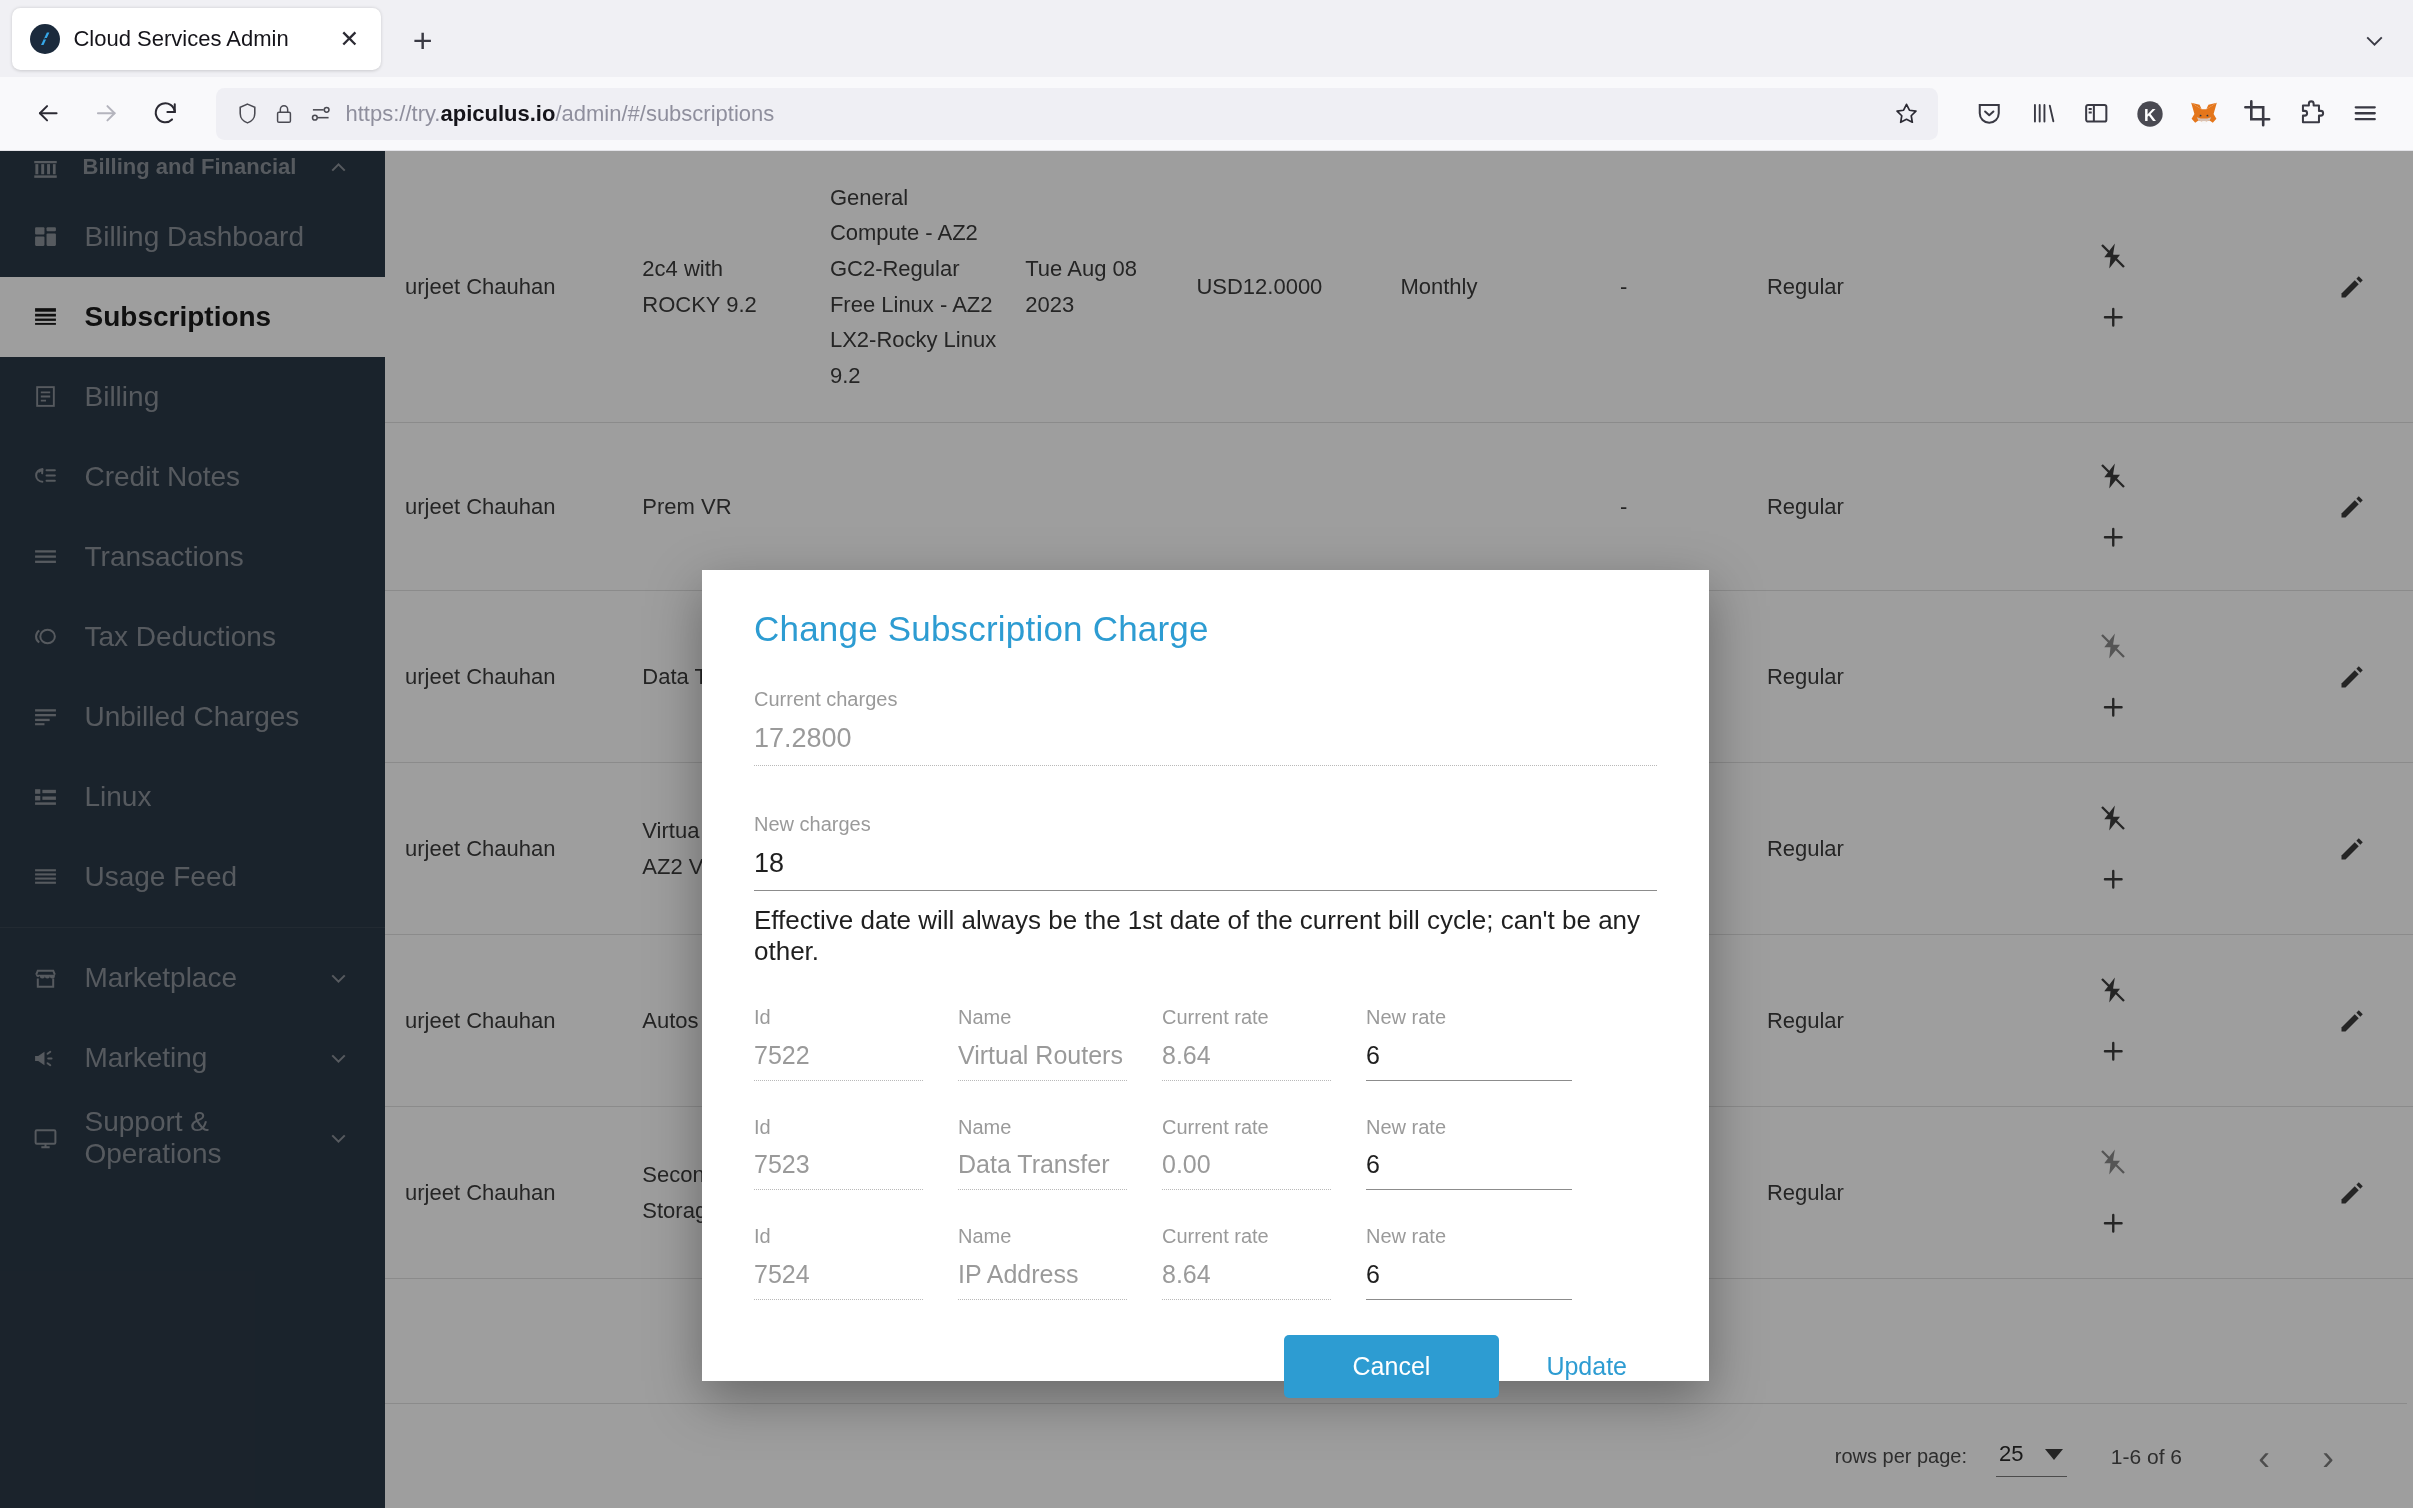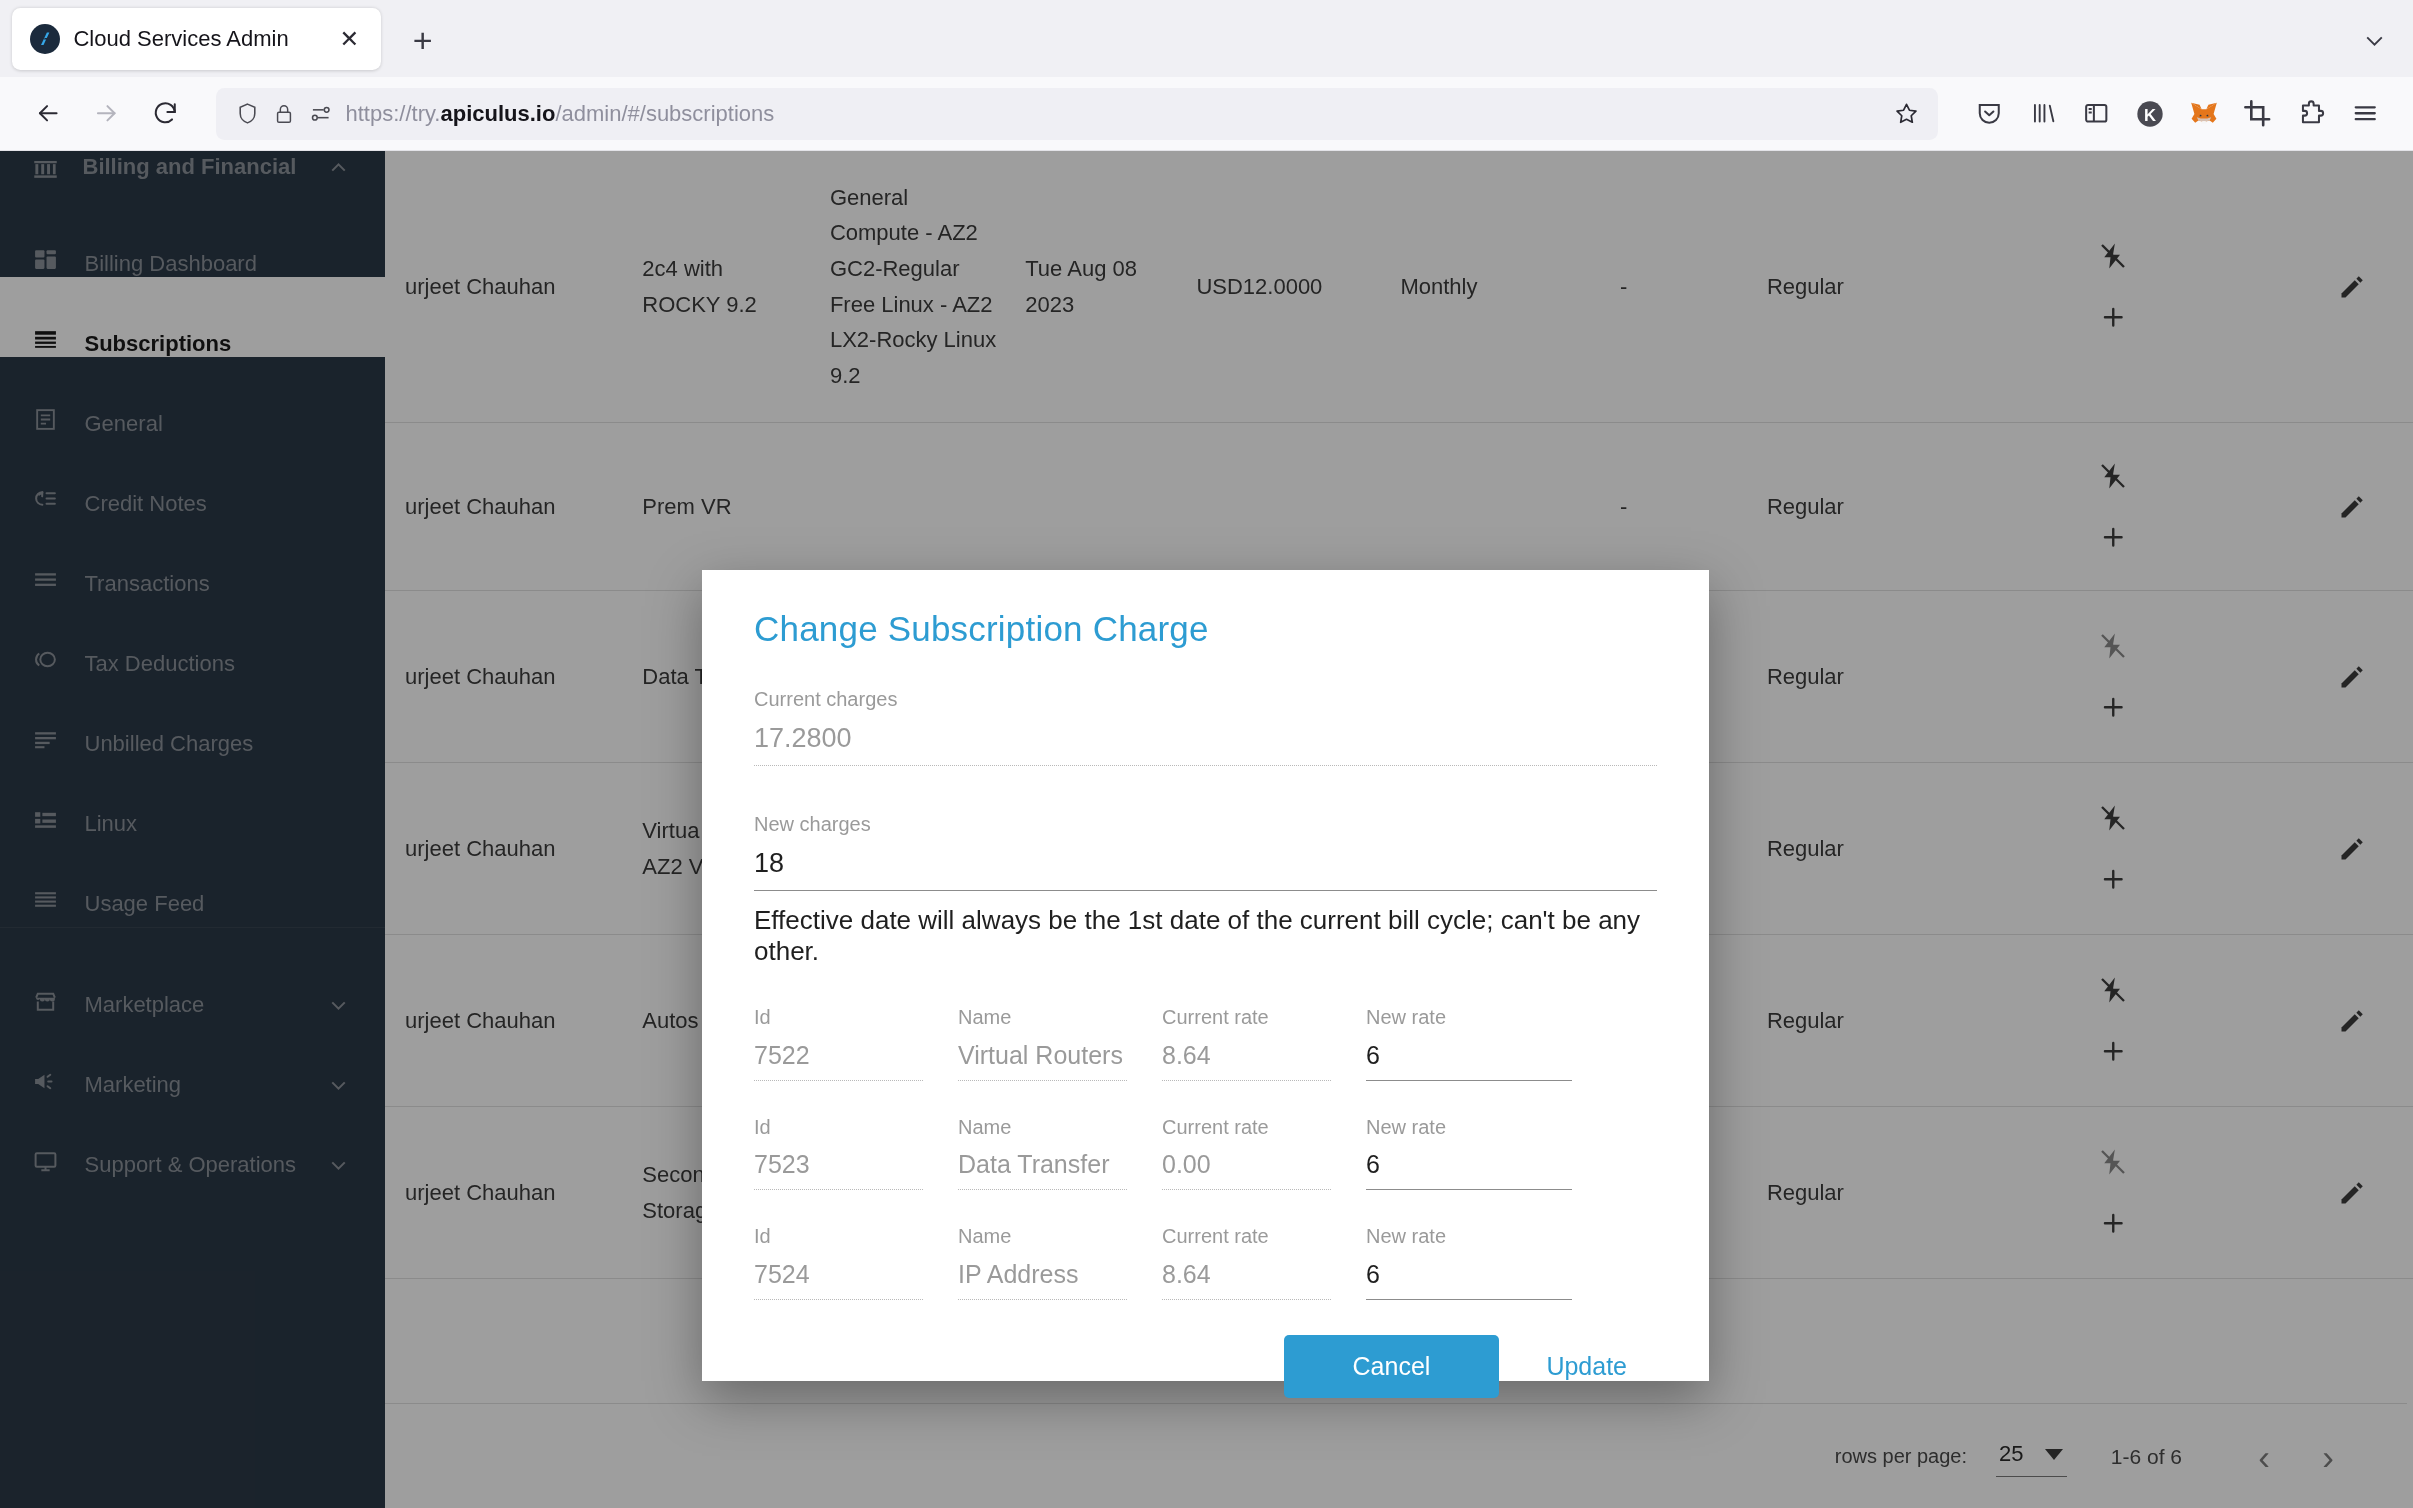--- a/index.html
+++ b/index.html
@@ -127,25 +127,25 @@
     padding: 0 34px 0 28.5px;
     gap: 20px;
     font-size: 22px;
     font-weight: 700;
     color:#8b9199;
     position: relative;
     margin-top: -13.4px;
   }
   .nav-group-head .chev { margin-left:auto; }
   .nav-item {
-    display:flex; align-items:flex-end;
+    display:flex; align-items:center;
     height: 80px;
     padding: 0 34px 0 28.5px;
     gap: 22px;
-    font-size: 22px;
+    font-size: 28px;
     color:#8b9199;
     position:relative;
   }
   .nav-item.active {
     background: #ffffff;
     color: #1a1a1a;
     font-weight: 700;
   }
   .nav-item.active .ico { color:#1a1a1a; }
   .nav-item .ico { width:34px; height:34px; flex:0 0 auto; display:flex;align-items:center;justify-content:center; color:#8b9199; }
@@ -450,21 +450,21 @@
         <span>Subscriptions</span>
       </div>
 
       <div class="nav-item">
         <span class="ico">
           <svg width="25" height="25" viewBox="0 0 24 24" fill="none" stroke="currentColor" stroke-width="1.8">
               <rect x="4" y="3" width="16" height="18"></rect>
               <path d="M7.5 8h9M7.5 12h9M7.5 16h5"></path>
             </svg>
         </span>
-        <span>General</span>
+        <span>Billing</span>
       </div>
 
       <div class="nav-item">
         <span class="ico">
           <svg width="25" height="25" viewBox="0 0 24 24" fill="none" stroke="currentColor" stroke-width="1.9" stroke-linecap="round">
               <path d="M9 5a6 6 0 1 0 0 12"></path>
               <path d="M9 5l-3.2 2.4M9 5l-0.2 4"></path>
               <path d="M13 6h8M13 11h8M13 16h8"></path>
             </svg>
         </span>

